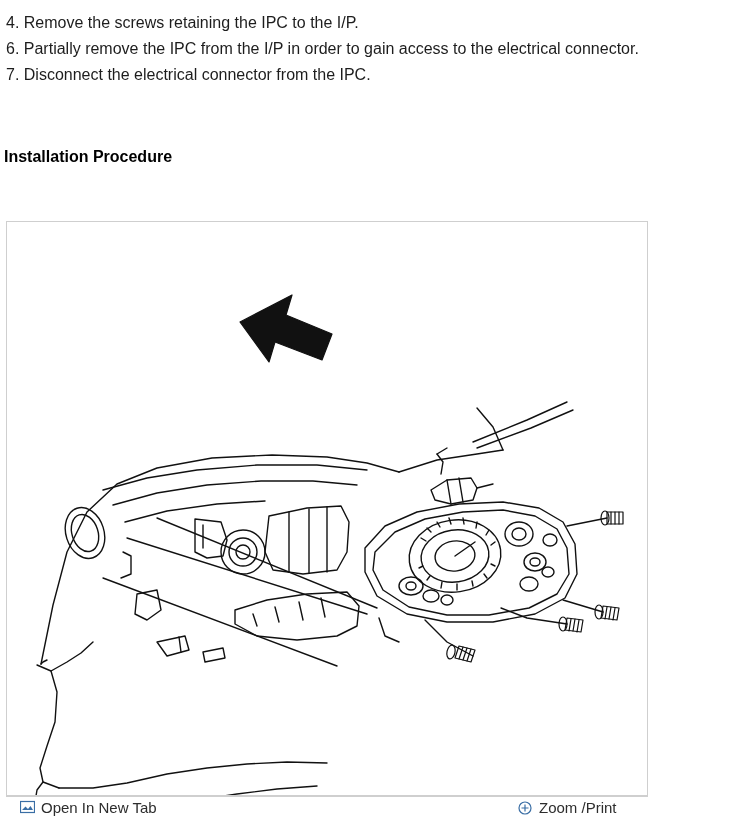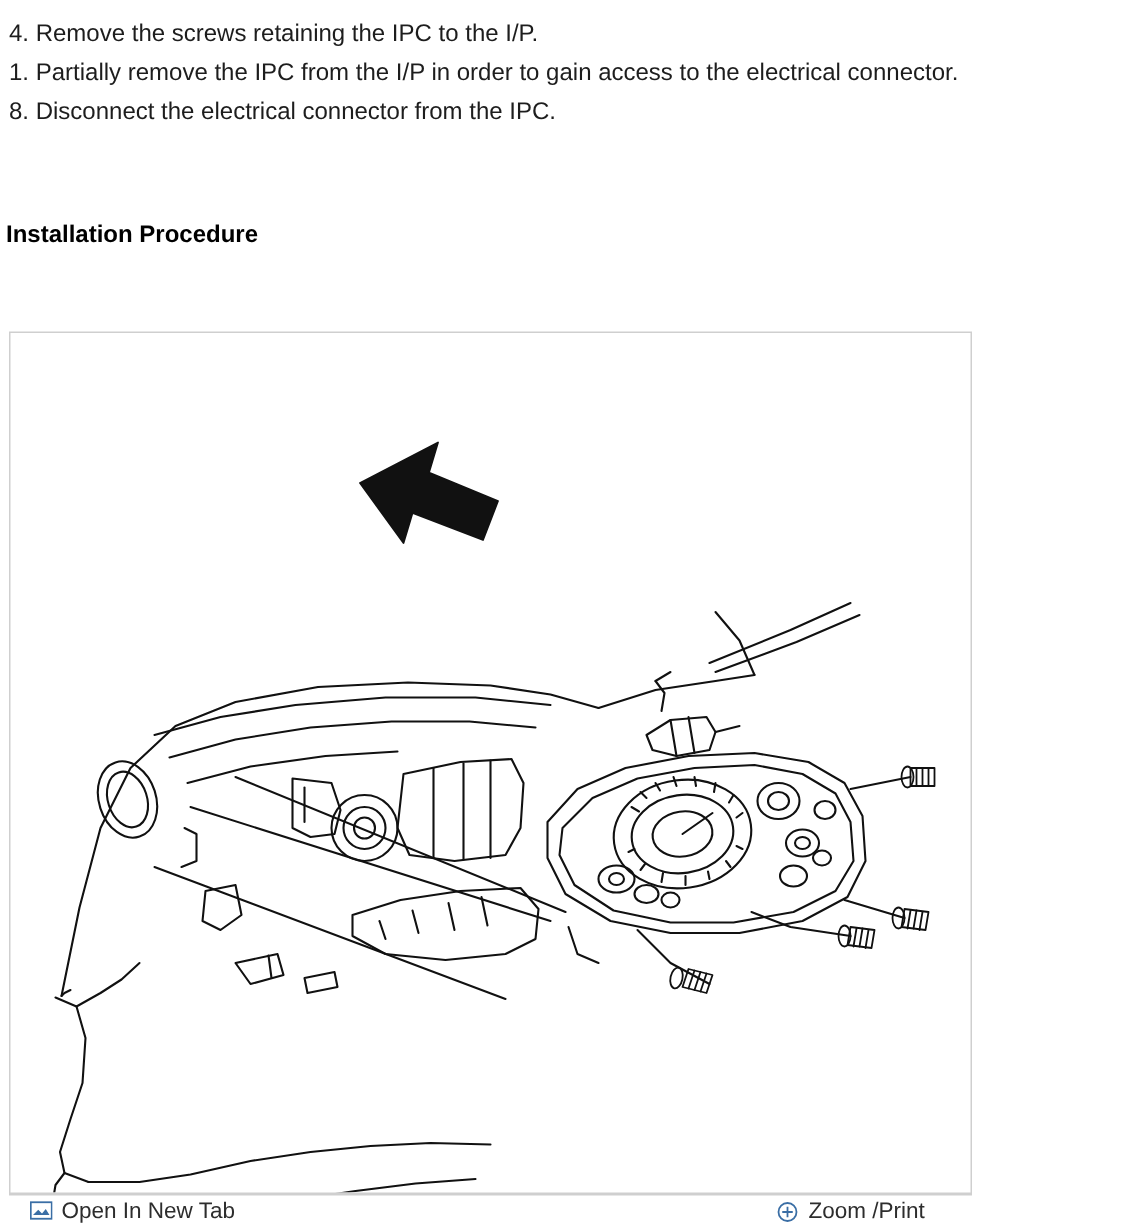--- a/index.html
+++ b/index.html
@@ -102,22 +102,22 @@
     height: 818px;
   }
 </style>
 </head>
 <body>
 
 <div class="page">
 
   <div class="steps">
     <div class="step">4. Remove the screws retaining the IPC to the I/P.</div>
-    <div class="step">1. Partially remove the IPC from the I/P in order to gain access to the electrical connector.</div>
-    <div class="step">8. Disconnect the electrical connector from the IPC.</div>
+    <div class="step">6. Partially remove the IPC from the I/P in order to gain access to the electrical connector.</div>
+    <div class="step">7. Disconnect the electrical connector from the IPC.</div>
   </div>
 
   <div class="section-heading">Installation Procedure</div>
 
   <div class="figure-box">
     <svg class="figure-svg" width="640" height="573" viewBox="0 0 640 573">
       <g fill="none" stroke="#111111" stroke-width="1.4" stroke-linejoin="round" stroke-linecap="round">
 
         <path d="M233 100 L285 73 L279 93 L325 112 L315 138 L268 120 L262 140 Z" fill="#111111" stroke="#111111" stroke-width="1.2"></path>
 

